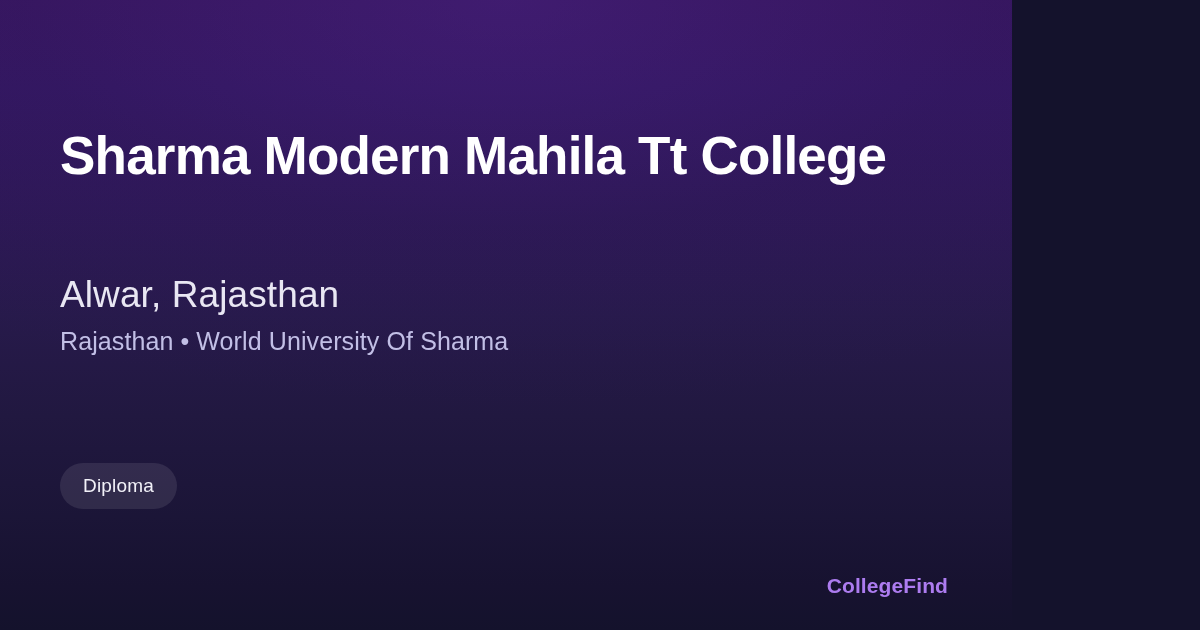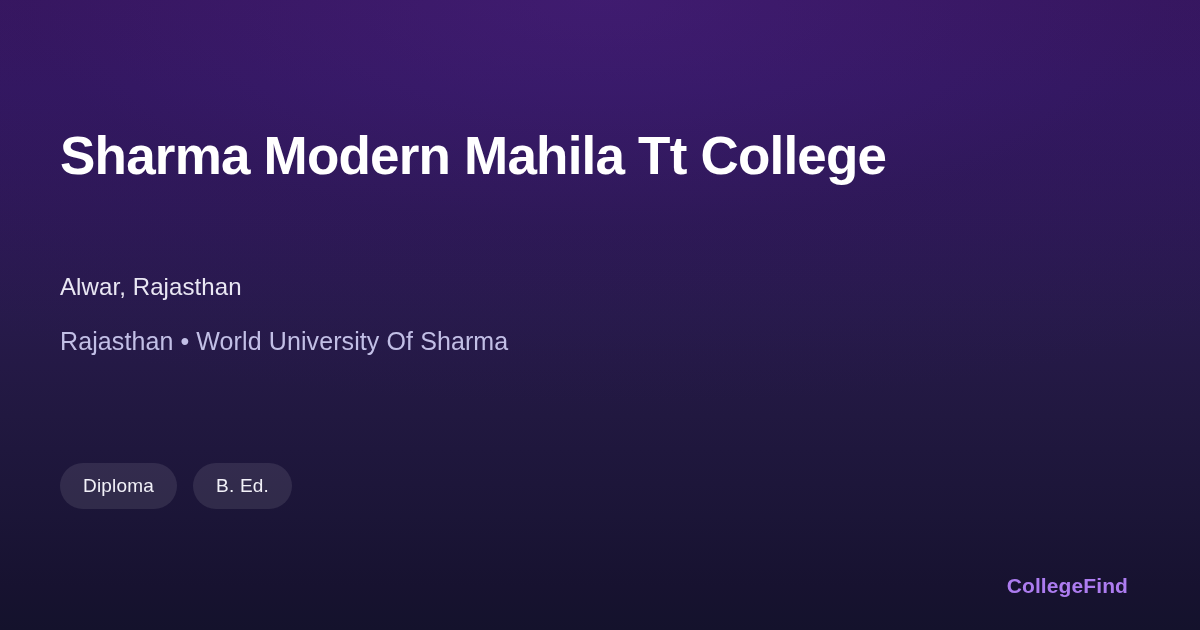--- a/index.html
+++ b/index.html
@@ -2,21 +2,21 @@
 <html><head>
 <meta charset="utf-8">
 <style>
   html, body {
     margin: 0;
     padding: 0;
     background: #14122c;
   }
   #og-card {
     position: relative;
-    width: 1200px;
+    width: 1012px;
     height: 630px;
     overflow: hidden;
     box-sizing: border-box;
     font-family: "Liberation Sans", "DejaVu Sans", sans-serif;
     background: linear-gradient(180deg,
         #36165f 0%,
         #321760 14%,
         #2d1856 33%,
         #271a4b 50%,
         #211840 66%,
@@ -56,21 +56,21 @@
     line-height: 1.15;
     font-weight: 700;
     letter-spacing: -0.8px;
     color: #ffffff;
   }
 
   .location {
     position: absolute;
     top: 271px;
     left: 0;
-    font-size: 24px;
+    font-size: 37px;
     line-height: 1.3;
     font-weight: 400;
     color: #e9e7f3;
     letter-spacing: 0.1px;
   }
 
   .meta {
     position: absolute;
     top: 325px;
     left: 0;
@@ -104,21 +104,21 @@
     background: rgba(255, 255, 255, 0.095);
     color: #f2f1f8;
     font-size: 19px;
     font-weight: 400;
     letter-spacing: 0.2px;
     white-space: nowrap;
   }
 
   .brand {
     position: absolute;
-    right: 72px;
+    right: 64px;
     bottom: 32px;
     font-size: 21px;
     font-weight: 700;
     letter-spacing: 0.1px;
     color: #ad7cf0;
     text-align: right;
   }
 </style>
 </head>
 <body>
@@ -129,19 +129,18 @@
     <h1 class="title">Sharma Modern Mahila Tt College</h1>
 
     <div class="location">Alwar, Rajasthan</div>
 
     <div class="meta">
       <span>Rajasthan</span><span class="sep">•</span><span>World University Of Sharma</span>
     </div>
 
     <div class="tags">
       <span class="tag">Diploma</span>
-      <span class="tag">B. Ed.</span>
     </div>
 
   </div>
 
   <div class="brand">CollegeFind</div>
 </div>
 
 </body></html>

